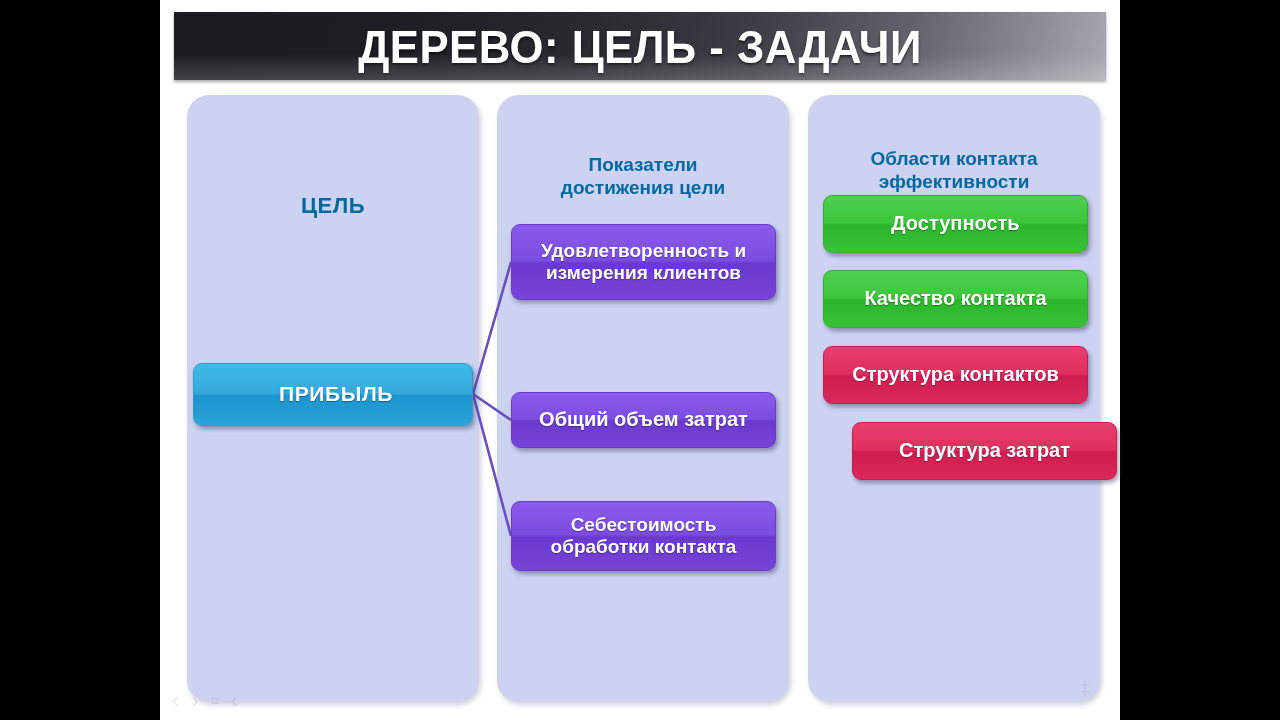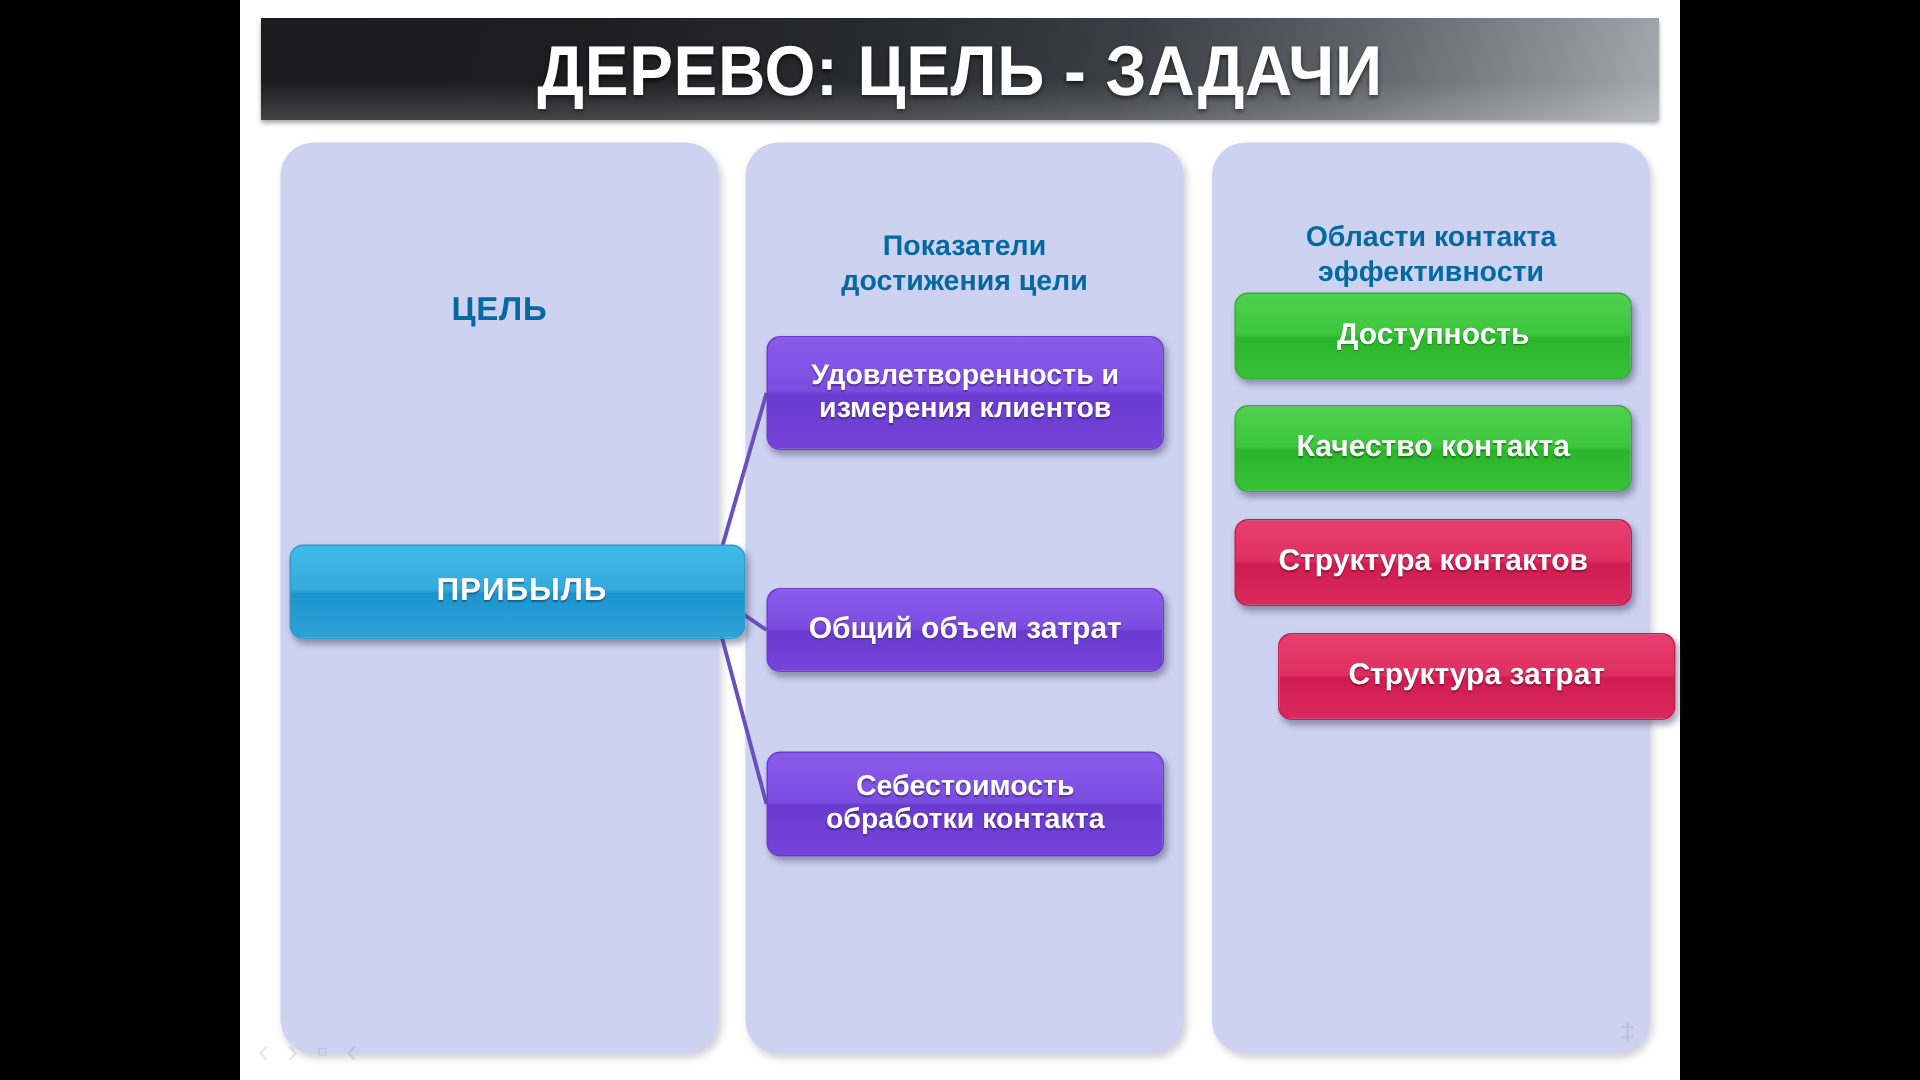--- a/index.html
+++ b/index.html
@@ -134,21 +134,21 @@
   .node.green {
     background: linear-gradient(to bottom, #4fd14f 0%, #3cc63c 48%, #2ab52a 52%, #39c239 100%);
     border: 1px solid #2fb02f;
   }
   .node.red {
     background: linear-gradient(to bottom, #e83f70 0%, #de2f60 48%, #cf1c50 52%, #d92a5c 100%);
     border: 1px solid #c81b4e;
   }
 
   
-  #node-profit { left: 33px; top: 363px; width: 304px; height: 63px; font-size: 21px; letter-spacing: 0.6px; padding-left: 14px; }
+  #node-profit { left: 33px; top: 363px; width: 280px; height: 63px; font-size: 21px; letter-spacing: 0.6px; padding-left: 14px; }
 
   
   #node-satisfaction { left: 351px; top: 224px; width: 265px; height: 76px; font-size: 19px; }
   #node-totalcost    { left: 351px; top: 392px; width: 265px; height: 56px; font-size: 20px; }
   #node-unitcost     { left: 351px; top: 501px; width: 265px; height: 70px; font-size: 19px; }
 
   
   #node-availability  { left: 663px; top: 195px; width: 265px; height: 58px; font-size: 20px; }
   #node-contactqual   { left: 663px; top: 270px; width: 265px; height: 58px; font-size: 20px; }
   #node-contactstruct { left: 663px; top: 346px; width: 265px; height: 58px; font-size: 20px; }

